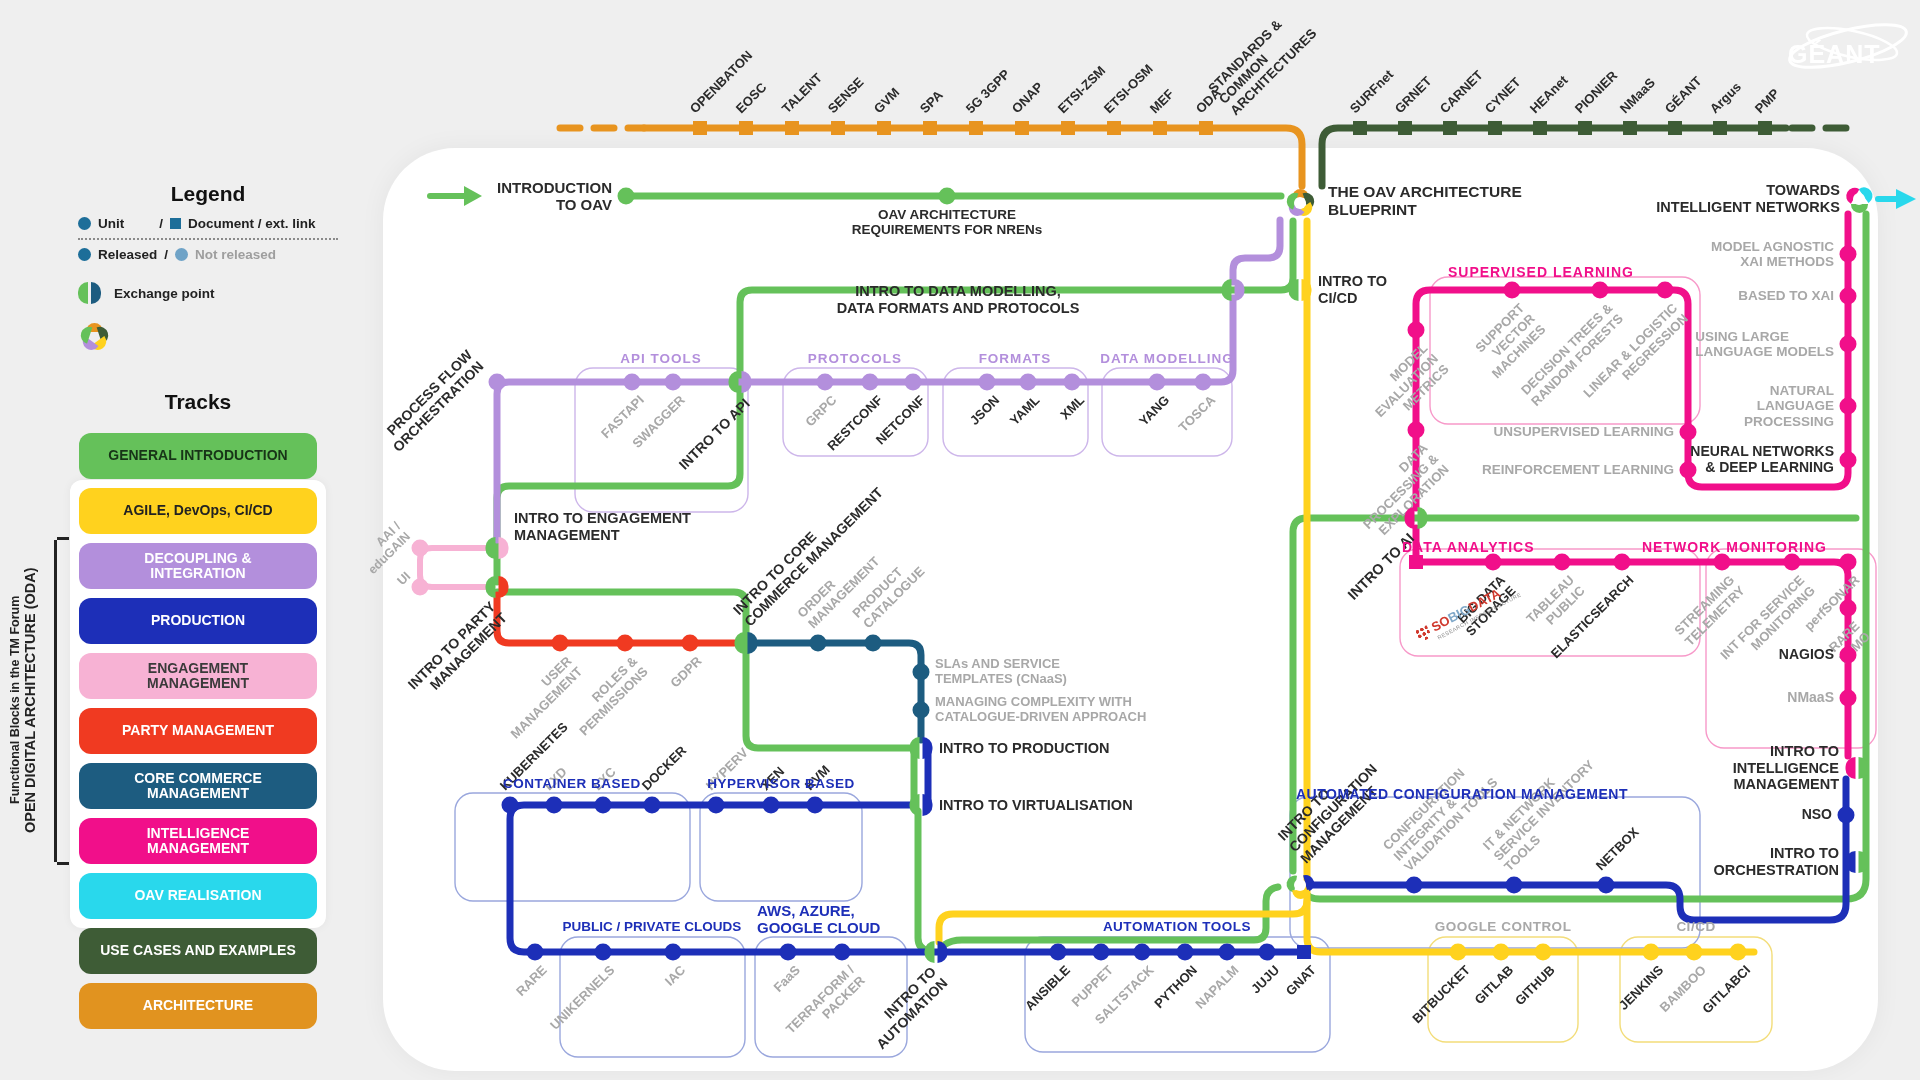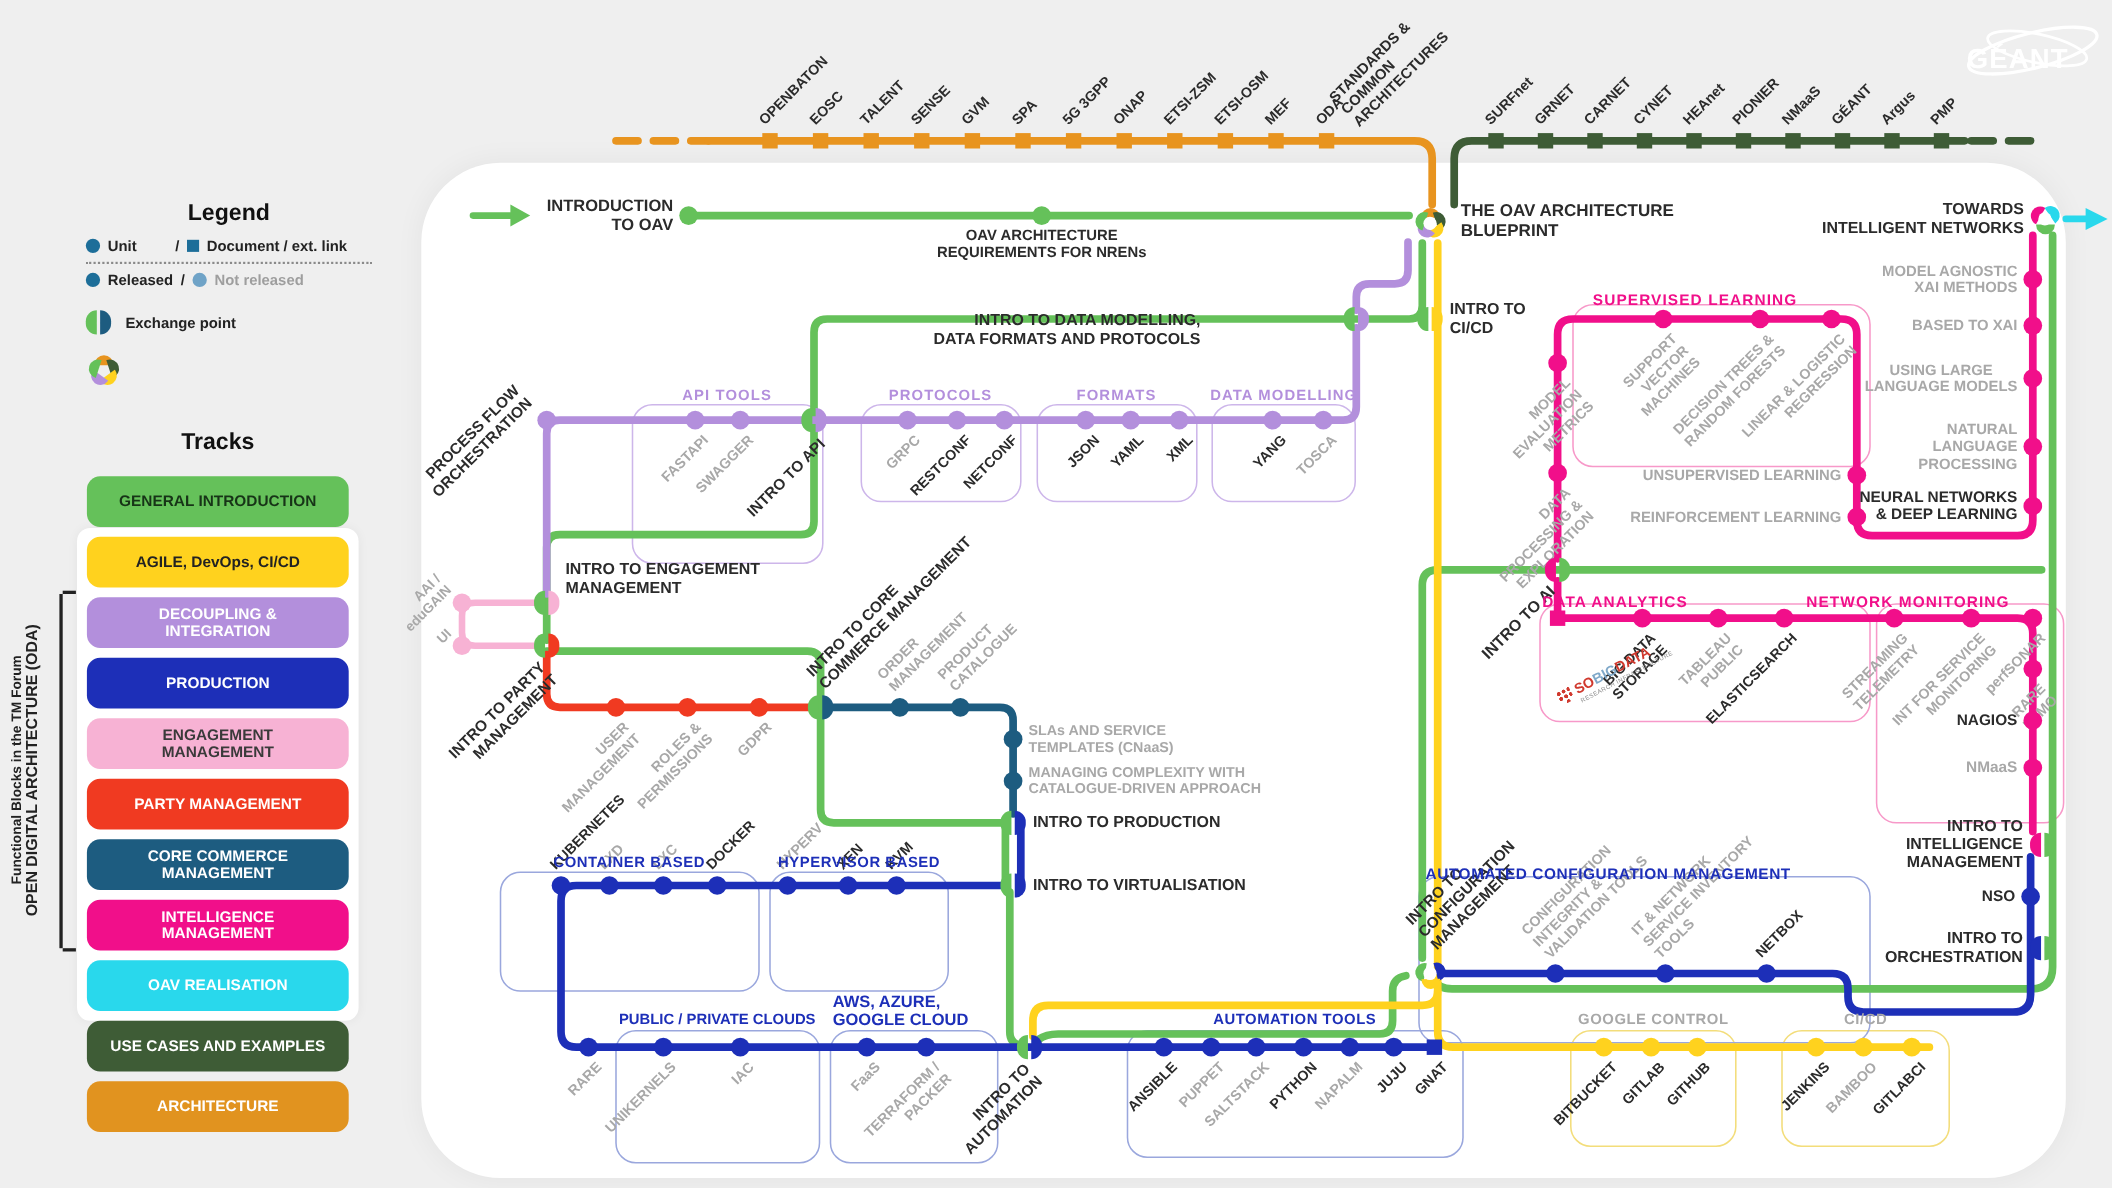--- a/index.html
+++ b/index.html
@@ -346,21 +346,21 @@
       <div class="mtext tone-gray" style="font-size: 13.5px; font-weight: bold; right: 246px; top: 470px; transform: translateY(-50%); text-align: right;">REINFORCEMENT LEARNING</div>
       <div class="st-dot" style="width: 17px; height: 17px; left: 1848px; top: 460px; background: rgb(241, 15, 138);"></div>
       <div class="mtext tone-dark" style="font-size: 14px; font-weight: bold; right: 86px; top: 460px; transform: translateY(-50%); text-align: right;">NEURAL NETWORKS
 &amp; DEEP LEARNING</div>
       <div class="st-dot" style="width: 17px; height: 17px; left: 1848px; top: 254px; background: rgb(241, 15, 138);"></div>
       <div class="mtext tone-gray" style="font-size: 13.5px; font-weight: bold; right: 86px; top: 254px; transform: translateY(-50%); text-align: right;">MODEL AGNOSTIC
 XAI METHODS</div>
       <div class="st-dot" style="width: 17px; height: 17px; left: 1848px; top: 296px; background: rgb(241, 15, 138);"></div>
       <div class="mtext tone-gray" style="font-size: 13.5px; font-weight: bold; right: 86px; top: 296px; transform: translateY(-50%); text-align: right;">BASED TO XAI</div>
       <div class="st-dot" style="width: 17px; height: 17px; left: 1848px; top: 344px; background: rgb(241, 15, 138);"></div>
-      <div class="mtext tone-gray" style="font-size: 13.5px; font-weight: bold; right: 86px; top: 344px; transform: translateY(-50%); text-align: center;">USING LARGE
+      <div class="mtext tone-gray" style="font-size: 13.5px; font-weight: bold; right: 86px; top: 344px; transform: translateY(-50%); text-align: left;">USING LARGE
 LANGUAGE MODELS</div>
       <div class="st-dot" style="width: 17px; height: 17px; left: 1848px; top: 406px; background: rgb(241, 15, 138);"></div>
       <div class="mtext tone-gray" style="font-size: 13.5px; font-weight: bold; right: 86px; top: 406px; transform: translateY(-50%); text-align: right;">NATURAL
 LANGUAGE
 PROCESSING</div>
       <div class="st-sq" style="width: 14px; height: 14px; left: 1416px; top: 562px; background: rgb(241, 15, 138);"></div>
       <div class="st-dot" style="width: 17px; height: 17px; left: 1493px; top: 562px; background: rgb(241, 15, 138);"></div>
       <div class="mtext tone-dark" style="font-size: 13px; font-weight: bold; right: 422px; top: 573px; transform-origin: 100% 0px; transform: rotate(-45deg); text-align: right;">BIG DATA
 STORAGE</div>
       <div class="st-dot" style="width: 17px; height: 17px; left: 1562px; top: 562px; background: rgb(241, 15, 138);"></div>
@@ -455,21 +455,21 @@
       <div class="petal" style="left: 1291.5px; top: 876px; background: rgb(29, 47, 184); transform-origin: 50% 100%; transform: rotate(75deg) translateY(-5px);"></div>
       <div class="petal" style="left: 1291.5px; top: 876px; background: rgb(255, 210, 30); transform-origin: 50% 100%; transform: rotate(178deg) translateY(-5px);"></div>
       <div class="st-dot" style="left: 1300px; top: 885px; width: 12px; height: 12px; background: rgb(255, 255, 255);"></div>
       <div class="mtext tone-dark" style="font-size: 13.5px; font-weight: bold; left: 1238px; bottom: 962px; transform-origin: 0px 100%; transform: rotate(-45deg);">STANDARDS &amp;
 COMMON
 ARCHITECTURES</div>
       <div class="mtext tone-dark" style="font-size: 15.5px; font-weight: bold; left: 1328px; top: 201px; transform: translateY(-50%);">THE OAV ARCHITECTURE
 BLUEPRINT</div>
       <div class="mtext tone-dark" style="font-size: 14.5px; font-weight: bold; right: 80px; top: 199px; transform: translateY(-50%); text-align: right;">TOWARDS
 INTELLIGENT NETWORKS</div>
-      <div class="mtext tone-dark" style="font-size: 14.5px; font-weight: bold; left: 958px; top: 300px; transform: translate(-50%, -50%); text-align: right; margin-left: 12px;">INTRO TO DATA MODELLING,
+      <div class="mtext tone-dark" style="font-size: 14.5px; font-weight: bold; left: 958px; top: 300px; transform: translate(-50%, -50%); text-align: center;">INTRO TO DATA MODELLING,
 DATA FORMATS AND PROTOCOLS</div>
       <div class="mtext tone-dark" style="font-size: 14.5px; font-weight: bold; left: 514px; top: 510px;">INTRO TO ENGAGEMENT
 MANAGEMENT</div>
       <div class="mtext tone-dark" style="font-size: 14px; font-weight: bold; right: 1433px; bottom: 710px; transform-origin: 100% 100%; transform: rotate(-45deg); text-align: right;">PROCESS FLOW
 ORCHESTRATION</div>
       <div class="mtext tone-gray" style="font-size: 12.5px; font-weight: bold; right: 1507px; bottom: 541px; transform-origin: 100% 100%; transform: rotate(-45deg); text-align: right;">AAI /
 eduGAIN</div>
       <div class="mtext tone-gray" style="font-size: 12.5px; font-weight: bold; right: 1507px; bottom: 501px; transform-origin: 100% 100%; transform: rotate(-45deg); text-align: right;">UI</div>
       <div class="mtext tone-dark" style="font-size: 14px; font-weight: bold; right: 1432px; top: 599px; transform-origin: 100% 0px; transform: rotate(-45deg); text-align: right;">INTRO TO PARTY
 MANAGEMENT</div>

